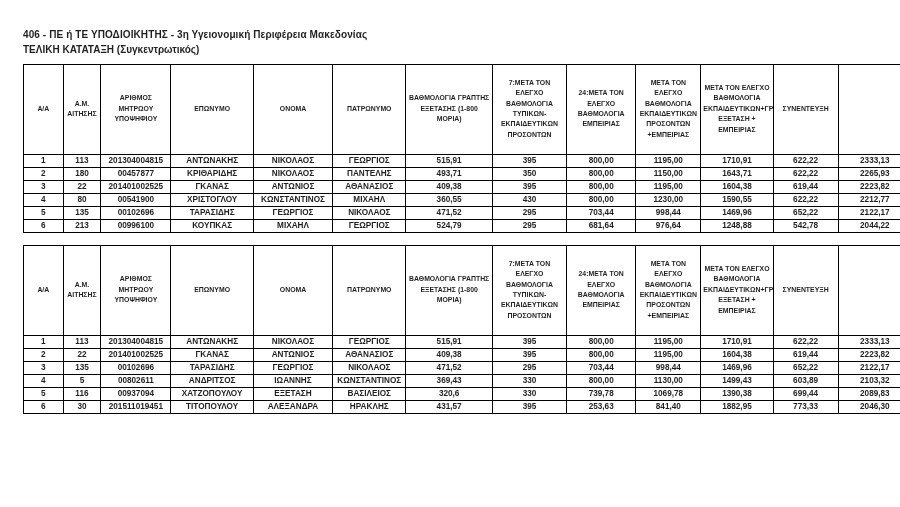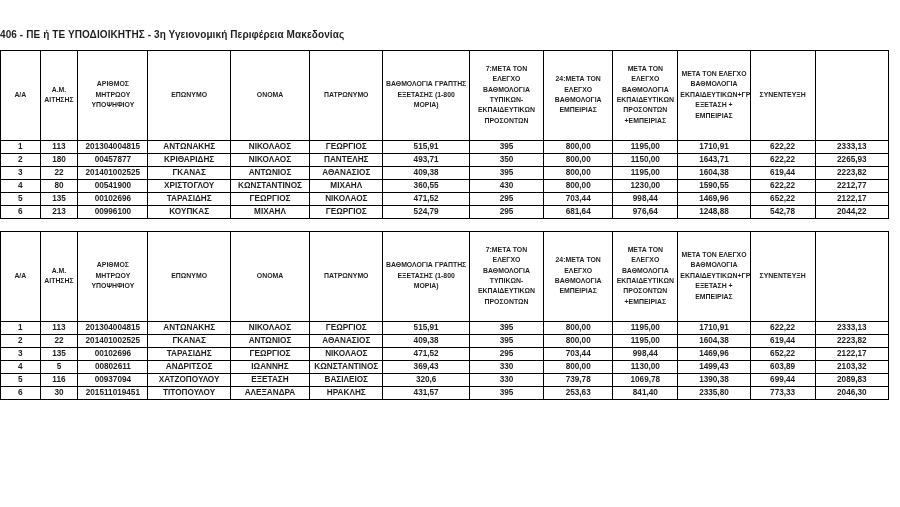--- a/index.html
+++ b/index.html
@@ -3,21 +3,21 @@
 <meta charset="utf-8">
 <style>
   * { margin: 0; padding: 0; box-sizing: border-box; }
   html, body {
     width: 900px; height: 507px;
     background: #ffffff;
     font-family: "Liberation Sans", sans-serif;
     color: #1f1f1f;
     overflow: hidden;
   }
-  .page { padding: 28px 0 0 0; }
+  .page { padding: 28px 0 0 23px; }
 
   .section-title {
     font-size: 10px; font-weight: bold; line-height: 1.45;
     letter-spacing: 0.1px;
   }
   .section-subtitle {
     font-size: 10px; font-weight: bold; line-height: 1.3;
     margin-bottom: 8px;
   }
 
@@ -78,20 +78,21 @@
   .titles { margin-bottom: 7px; }
   .gap { height: 3px; }
 </style>
 </head>
 <body>
 
 <div class="page">
 
   <div class="titles">
     <div class="section-title">406 - ΠΕ ή ΤΕ ΥΠΟΔΙΟΙΚΗΤΗΣ - 3η Υγειονομική Περιφέρεια Μακεδονίας</div>
+    <div class="section-subtitle">ΤΕΛΙΚΗ ΚΑΤΑΤΑΞΗ (Συγκεντρωτικός)</div>
   </div>
 
   <table class="rank-table">
     <thead>
         <tr>
           <th class="col0">Α/Α</th>
           <th class="col1">Α.Μ. ΑΙΤΗΣΗΣ</th>
           <th class="col2">ΑΡΙΘΜΟΣ ΜΗΤΡΩΟΥ ΥΠΟΨΗΦΙΟΥ</th>
           <th class="col3">ΕΠΩΝΥΜΟ</th>
           <th class="col4">ΟΝΟΜΑ</th>
@@ -300,20 +301,20 @@
           <td class="col0">6</td>
           <td class="col1">30</td>
           <td class="col2">201511019451</td>
           <td class="col3">ΤΙΤΟΠΟΥΛΟΥ</td>
           <td class="col4">ΑΛΕΞΑΝΔΡΑ</td>
           <td class="col5">ΗΡΑΚΛΗΣ</td>
           <td class="col6">431,57</td>
           <td class="col7">395</td>
           <td class="col8">253,63</td>
           <td class="col9">841,40</td>
-          <td class="col10">2335,80</td>
+          <td class="col10">1882,95</td>
           <td class="col11">773,33</td>
           <td class="col12">2046,30</td>
         </tr>
       </tbody>
   </table>
 
 </div>
 
 </body></html>

